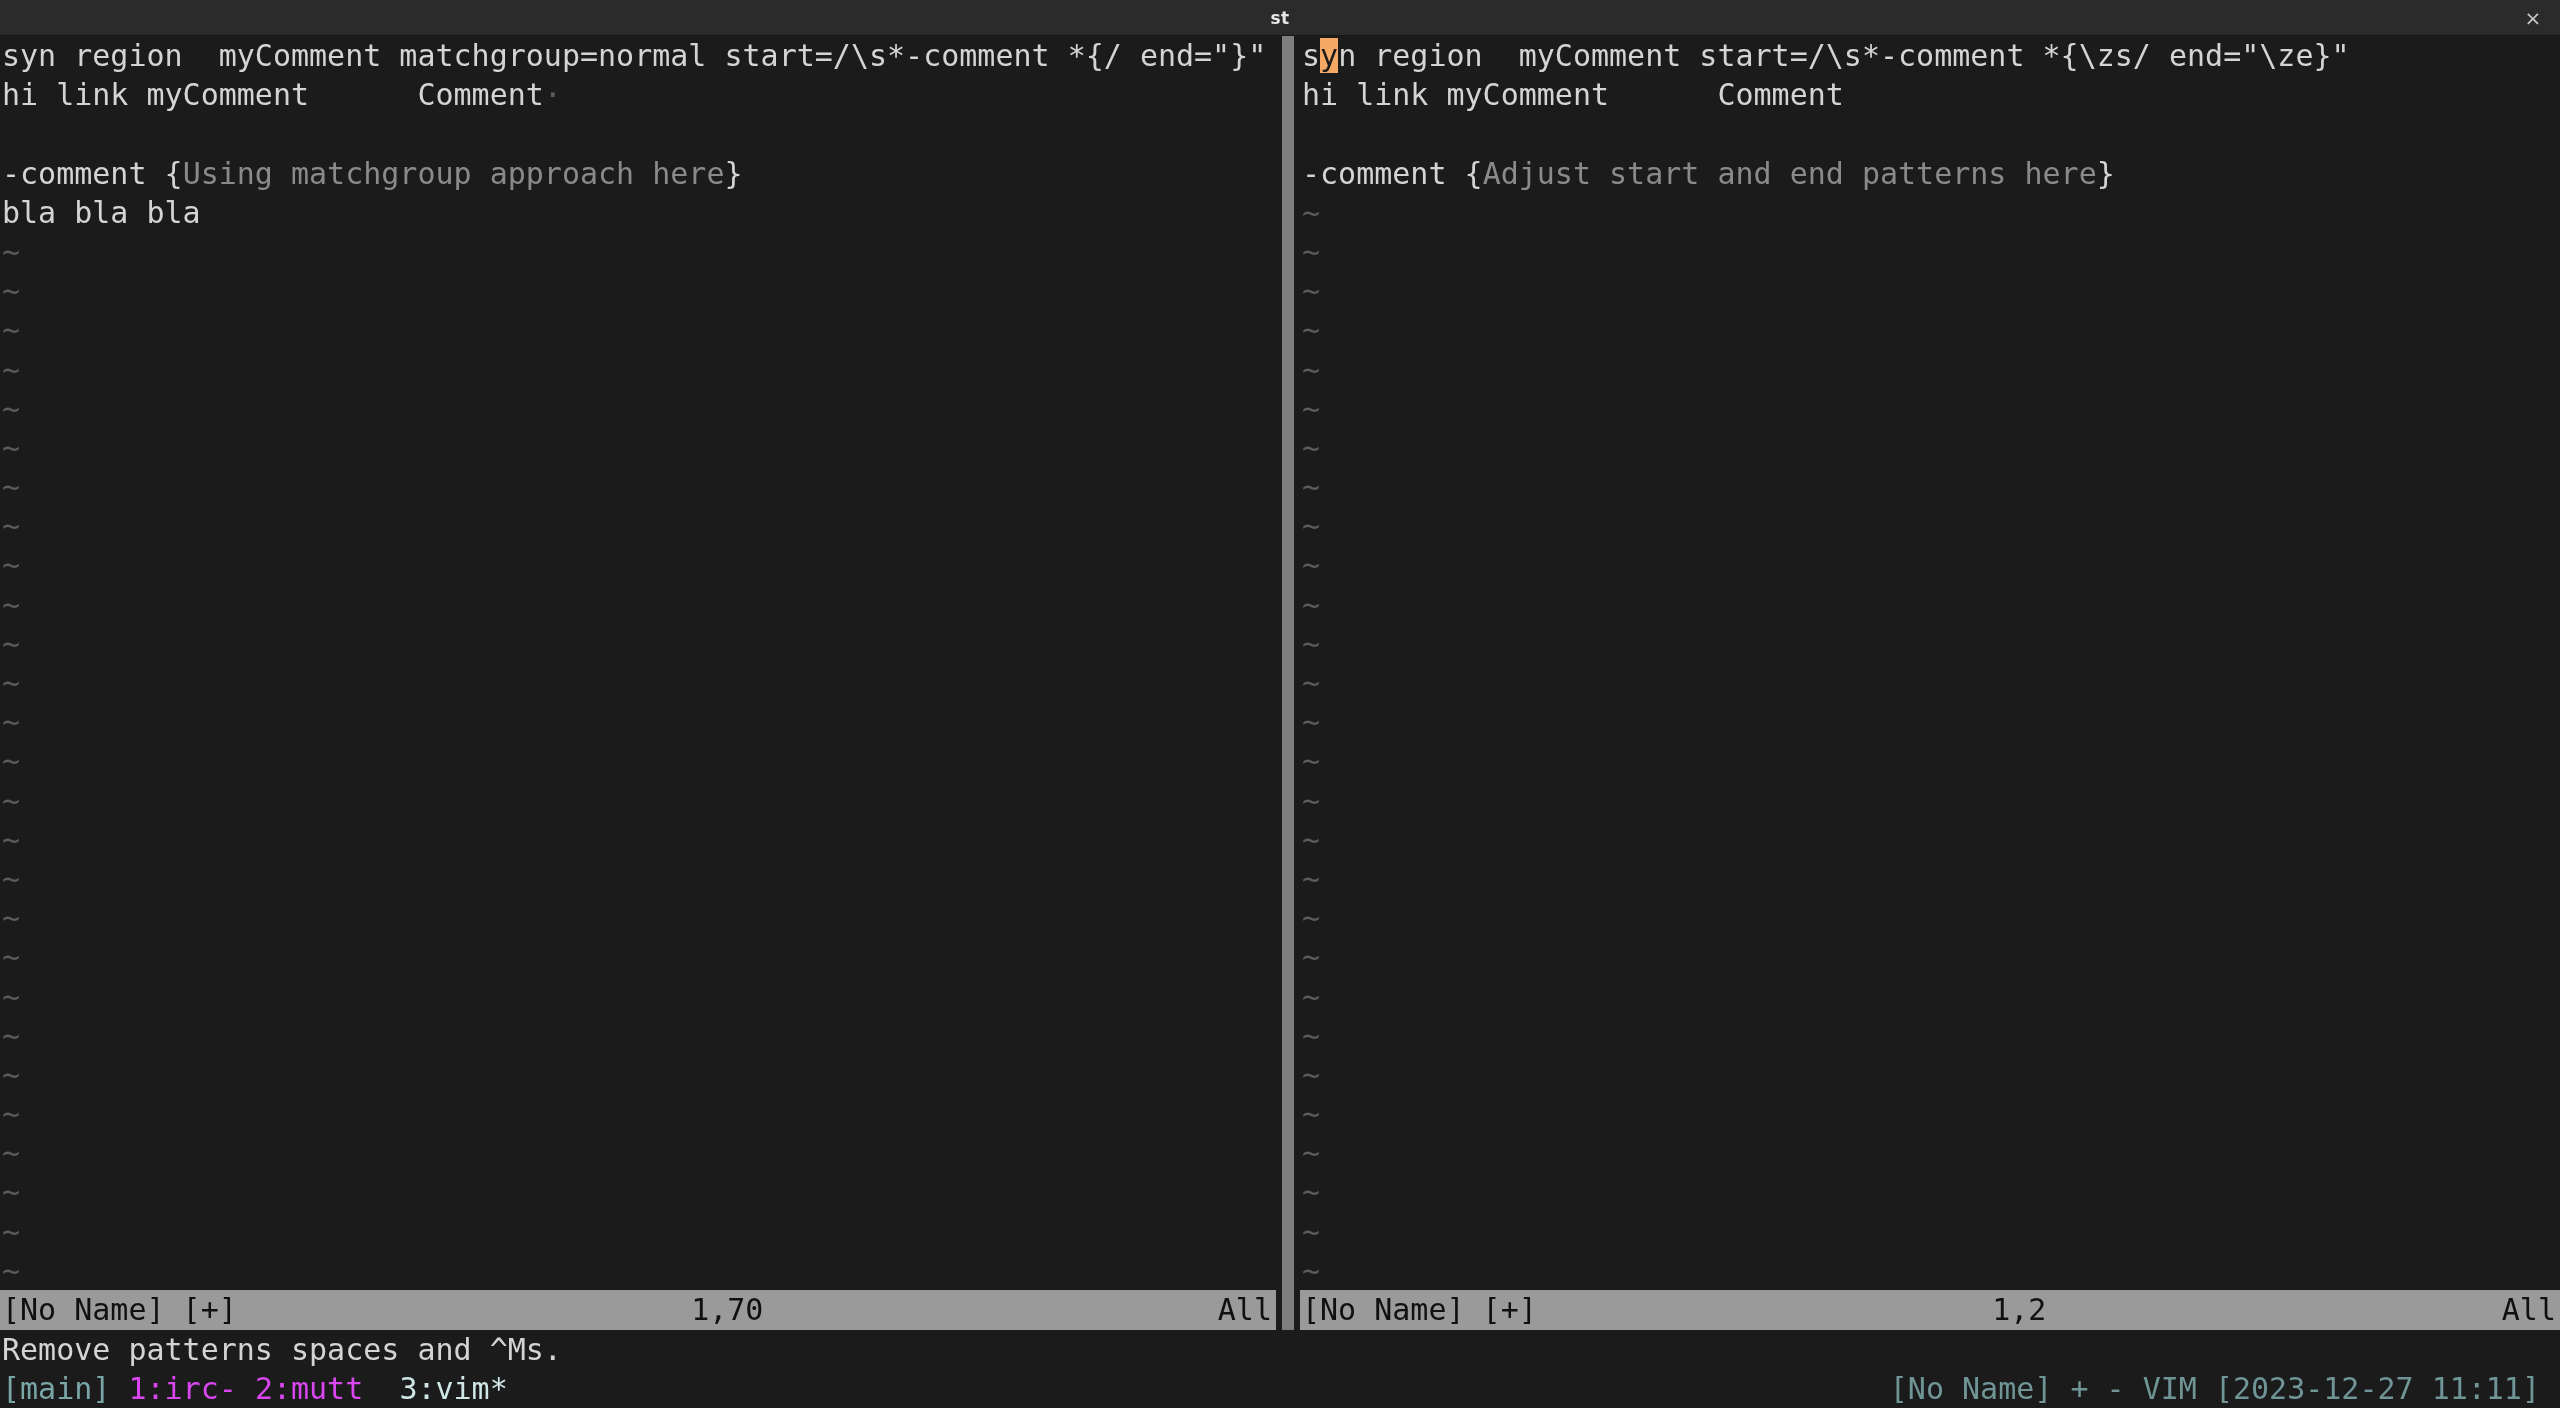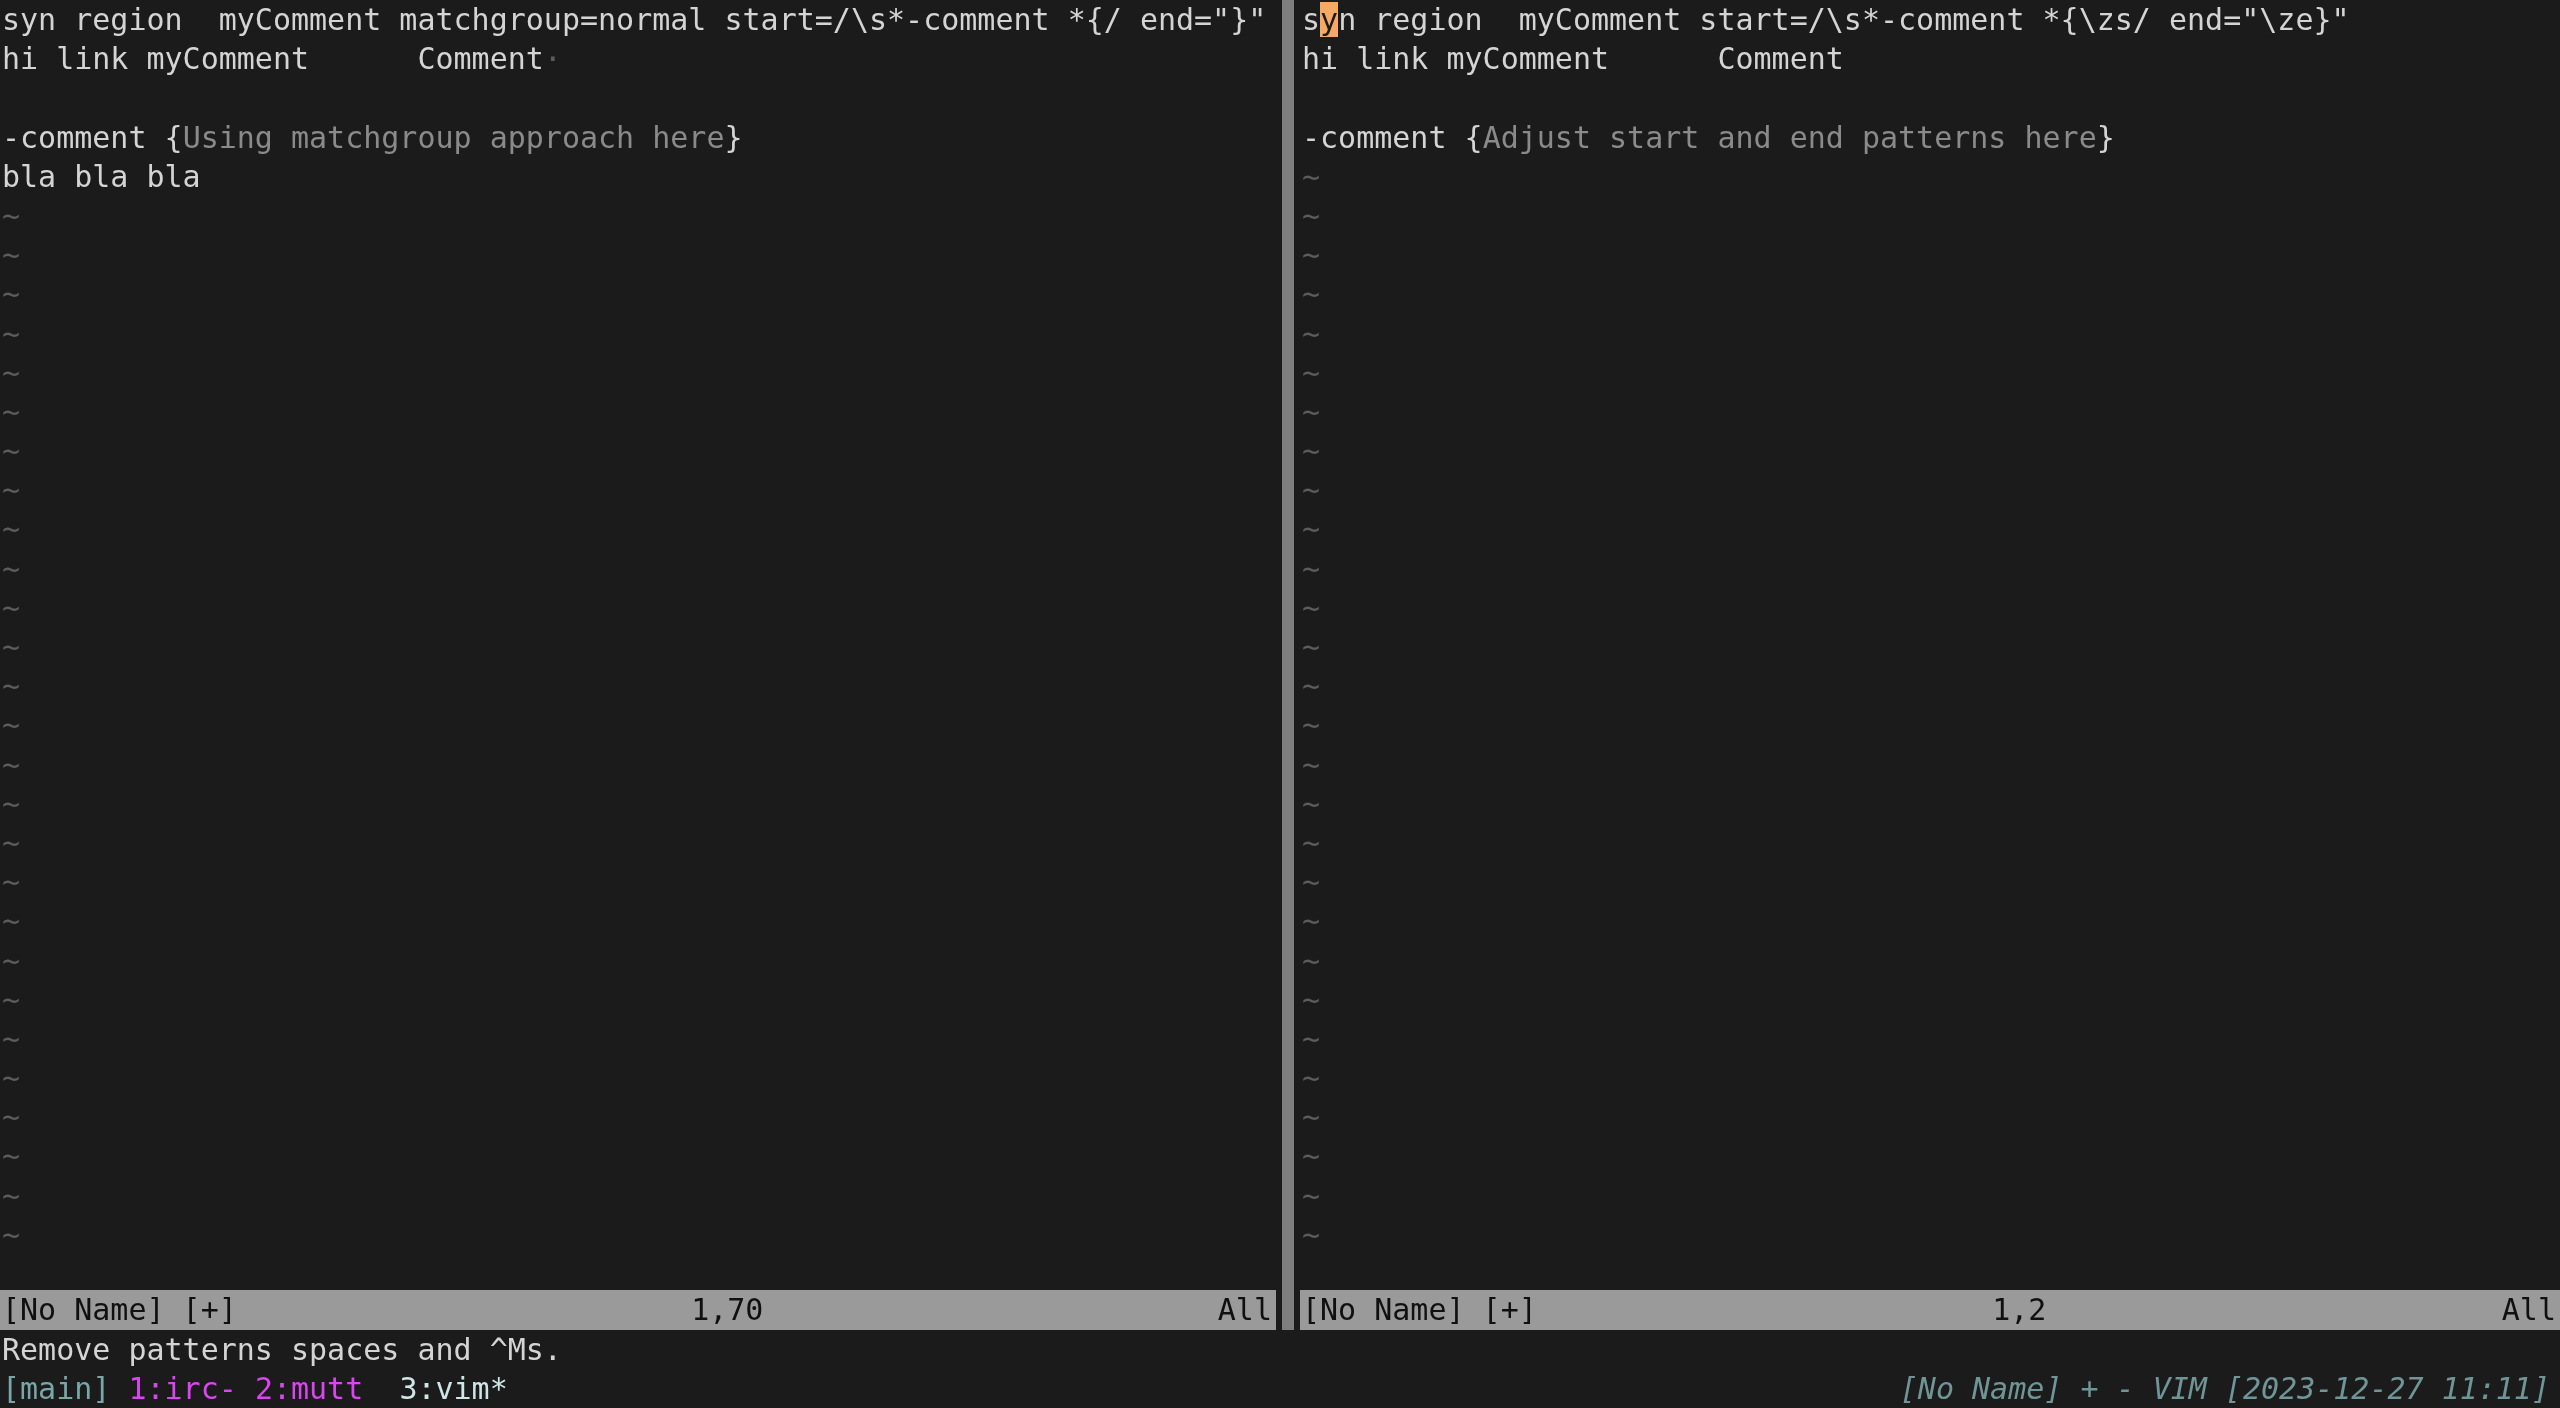--- a/index.html
+++ b/index.html
@@ -166,29 +166,32 @@
   }
   .tmux-session { color: #7aa6a8; }
   .tmux-win     { color: #d946ef; }
   .tmux-win-active {
     color: #cfe6e6;
     font-weight: normal;
   }
   .tmux-spacer { flex: 1 1 auto; }
   .tmux-right {
     color: #6f9597;
-    padding-right: 10px;
-    font-style: italic;
+    padding-right: 20px;
   }
 </style>
 </head>
 <body>
 
 <div id="app">
 
+  <div class="titlebar">
+    <div class="titlebar-title">st</div>
+    <div class="titlebar-close">×</div>
+  </div>
 
   <div class="terminal">
 
     <div class="panes">
 
       <div class="pane pane-left">
         <div class="buffer">
             <div class="line"><span>syn region  myComment matchgroup=normal start=/\s*-comment *{/ end="}"</span></div>
             <div class="line"><span>hi link myComment      Comment</span><span class="trailing-dot">·</span></div>
             <div class="line blank"> </div>

